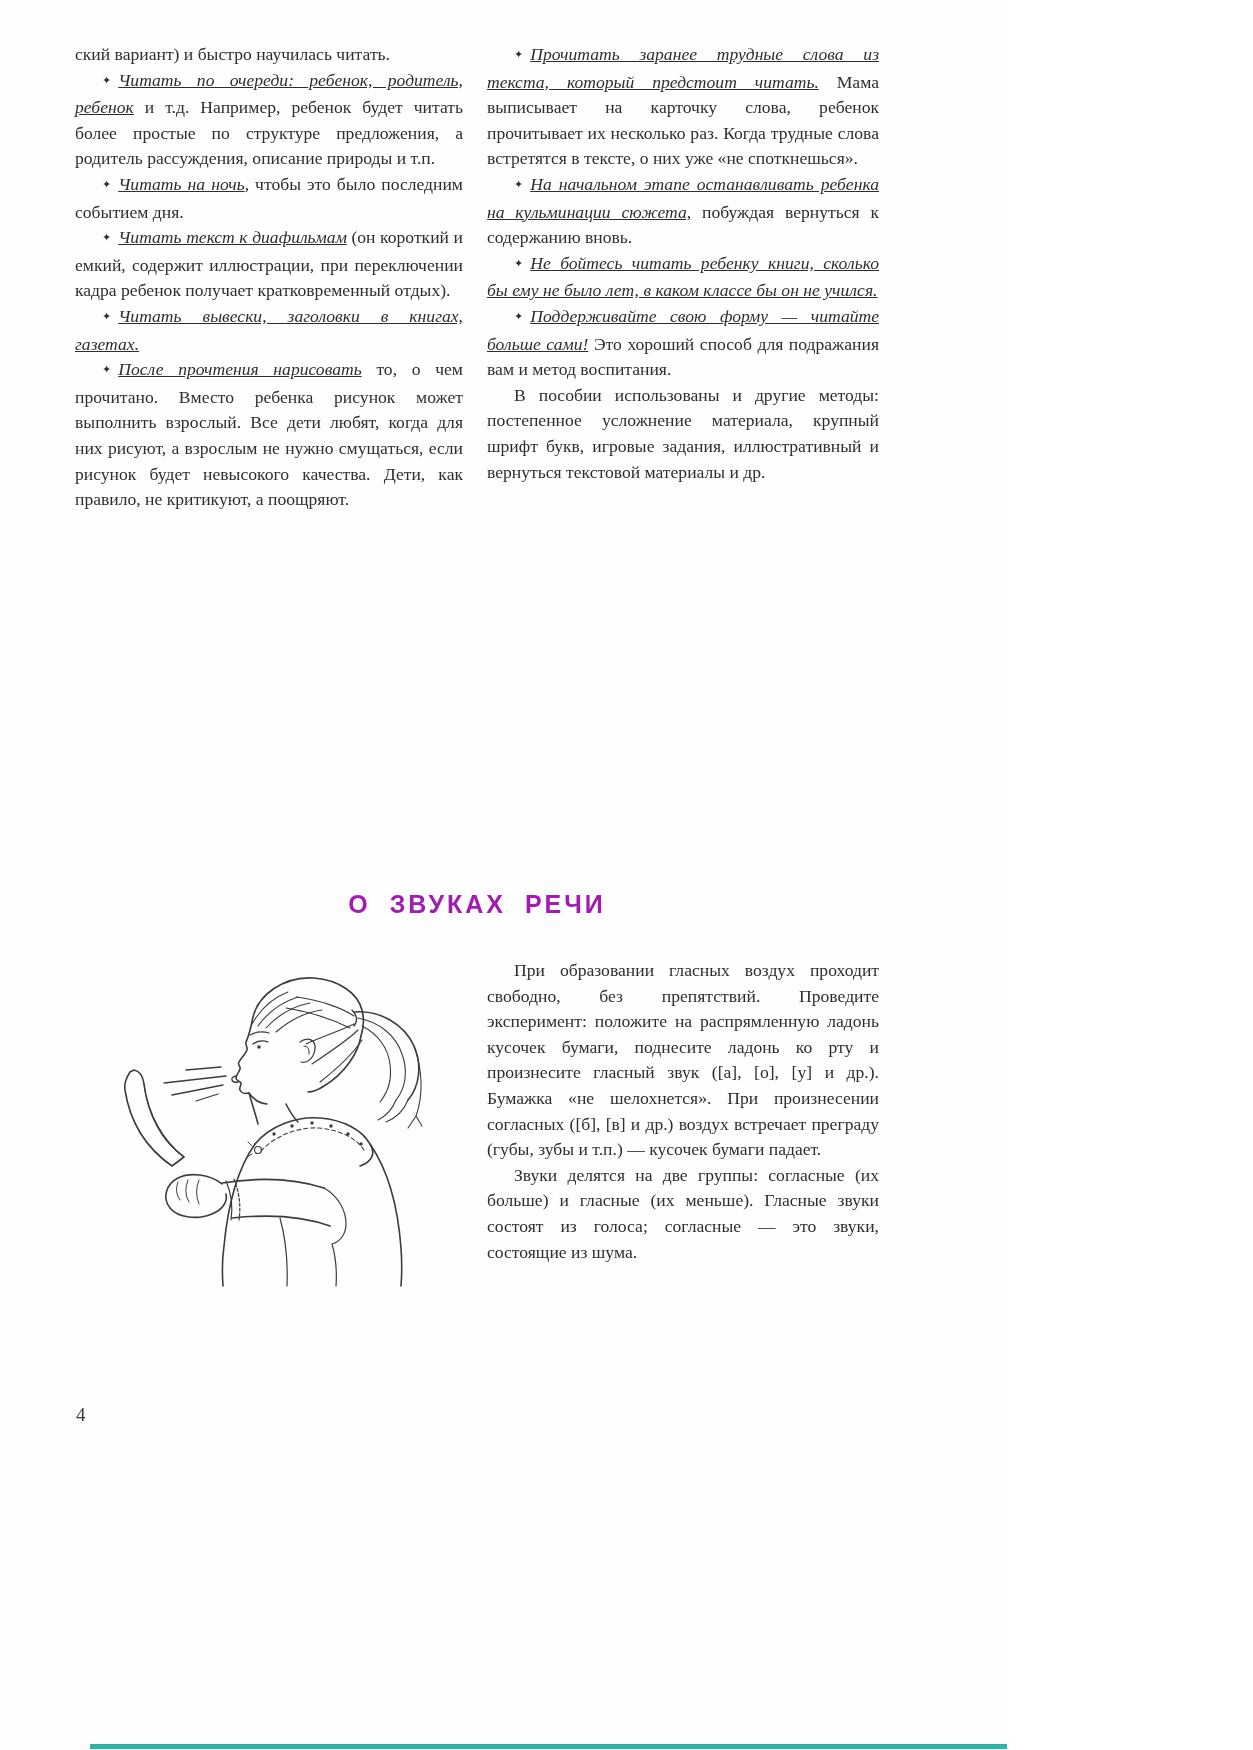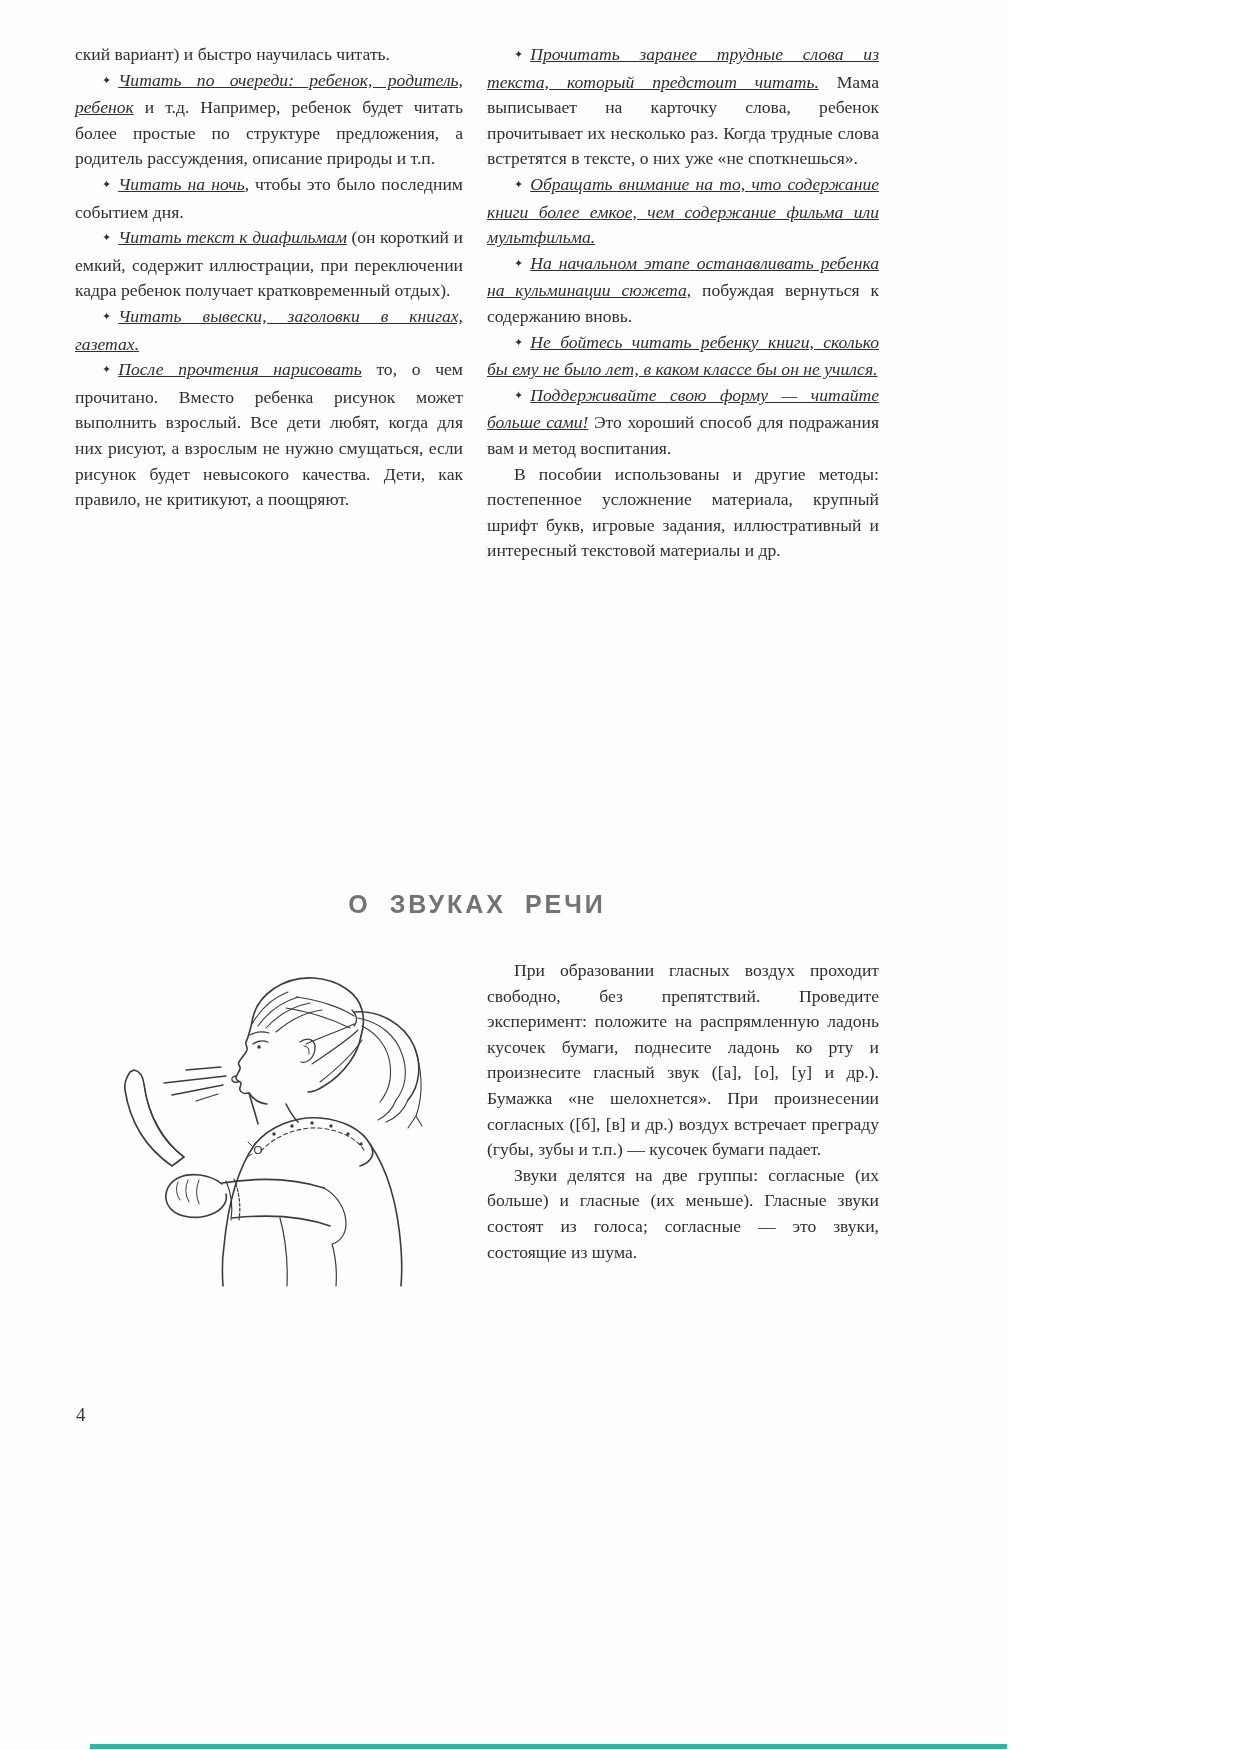--- a/index.html
+++ b/index.html
@@ -18,21 +18,21 @@
   p.item{margin:0;font-size:17.6px;line-height:25.6px;text-align:justify;}
   p.item.indented{text-indent:27px;}
   p.item em{font-style:italic;text-decoration:underline;}
   .bullet{font-style:normal;font-size:11px;margin-right:7px;position:relative;top:-2px;color:#2e2e2e;}
 
   .section-heading{
     position:absolute;left:75px;top:890px;width:804px;
     text-align:center;
     font-family:"Liberation Sans","DejaVu Sans",sans-serif;
     font-weight:bold;font-size:25px;letter-spacing:3px;word-spacing:9px;
-    color:#737373;margin:0;
+    color:#a21caf;margin:0;
   }
 
   .illustration{position:absolute;left:100px;top:952px;width:350px;height:335px;}
 
   .section-text{position:absolute;left:487px;top:958px;width:392px;}
 
   .page-number{
     position:absolute;left:76px;top:1404px;
     font-size:19px;color:#3a3a3a;
   }
@@ -48,25 +48,24 @@
     <p class="item"><span>ский вариант) и быстро научилась читать.</span></p>
     <p class="item indented"><span class="bullet">✦</span><em>Читать по очереди: ребенок, родитель, ребенок</em><span> и т.д. Например, ребенок будет читать более простые по структуре предложения, а родитель рассуждения, описание природы и т.п.</span></p>
     <p class="item indented"><span class="bullet">✦</span><em>Читать на ночь</em><span>, чтобы это было последним событием дня.</span></p>
     <p class="item indented"><span class="bullet">✦</span><em>Читать текст к диафильмам</em><span> (он короткий и емкий, содержит иллюстрации, при переключении кадра ребенок получает кратковременный отдых).</span></p>
     <p class="item indented"><span class="bullet">✦</span><em>Читать вывески, заголовки в книгах, газетах.</em><span></span></p>
     <p class="item indented"><span class="bullet">✦</span><em>После прочтения нарисовать</em><span> то, о чем прочитано. Вместо ребенка рисунок может выполнить взрослый. Все дети любят, когда для них рисуют, а взрослым не нужно смущаться, если рисунок будет невысокого качества. Дети, как правило, не критикуют, а поощряют.</span></p>
   </div>
 
   <div class="col col-right">
     <p class="item indented"><span class="bullet">✦</span><em>Прочитать заранее трудные слова из текста, который предстоит читать.</em><span> Мама выписывает на карточку слова, ребенок прочитывает их несколько раз. Когда трудные слова встретятся в тексте, о них уже «не споткнешься».</span></p>
-    <p class="item indented"><span class="bullet">✦</span><em>Обращать внимание на то, что содержание книги более емкое, чем содержание фильма или мультфильма.</em><span></span></p>
     <p class="item indented"><span class="bullet">✦</span><em>На начальном этапе останавливать ребенка на кульминации сюжета,</em><span> побуждая вернуться к содержанию вновь.</span></p>
     <p class="item indented"><span class="bullet">✦</span><em>Не бойтесь читать ребенку книги, сколько бы ему не было лет, в каком классе бы он не учился.</em><span></span></p>
     <p class="item indented"><span class="bullet">✦</span><em>Поддерживайте свою форму — читайте больше сами!</em><span> Это хороший способ для подражания вам и метод воспитания.</span></p>
-    <p class="item indented"><span>В пособии использованы и другие методы: постепенное усложнение материала, крупный шрифт букв, игровые задания, иллюстративный и интересный текстовой материалы и др.</span></p>
+    <p class="item indented"><span>В пособии использованы и другие методы: постепенное усложнение материала, крупный шрифт букв, игровые задания, иллюстративный и вернуться текстовой материалы и др.</span></p>
   </div>
 
   <h2 class="section-heading">О ЗВУКАХ РЕЧИ</h2>
 
   <svg class="illustration" viewBox="0 0 350 335" role="img" aria-label="Девочка дует на полоску бумаги — рисунок пером">
     <g fill="none" stroke="#3c3c3c" stroke-width="1.6" stroke-linecap="round" stroke-linejoin="round">
 
       <path d="M30,120 C26,126 24,132 25,138 C30,170 46,196 72,214 L84,205 C64,190 48,164 44,132 C43,125 40,119 34,118 Z"></path>
       <path d="M44,132 C48,166 64,192 84,205" stroke-width="1"></path>
 

